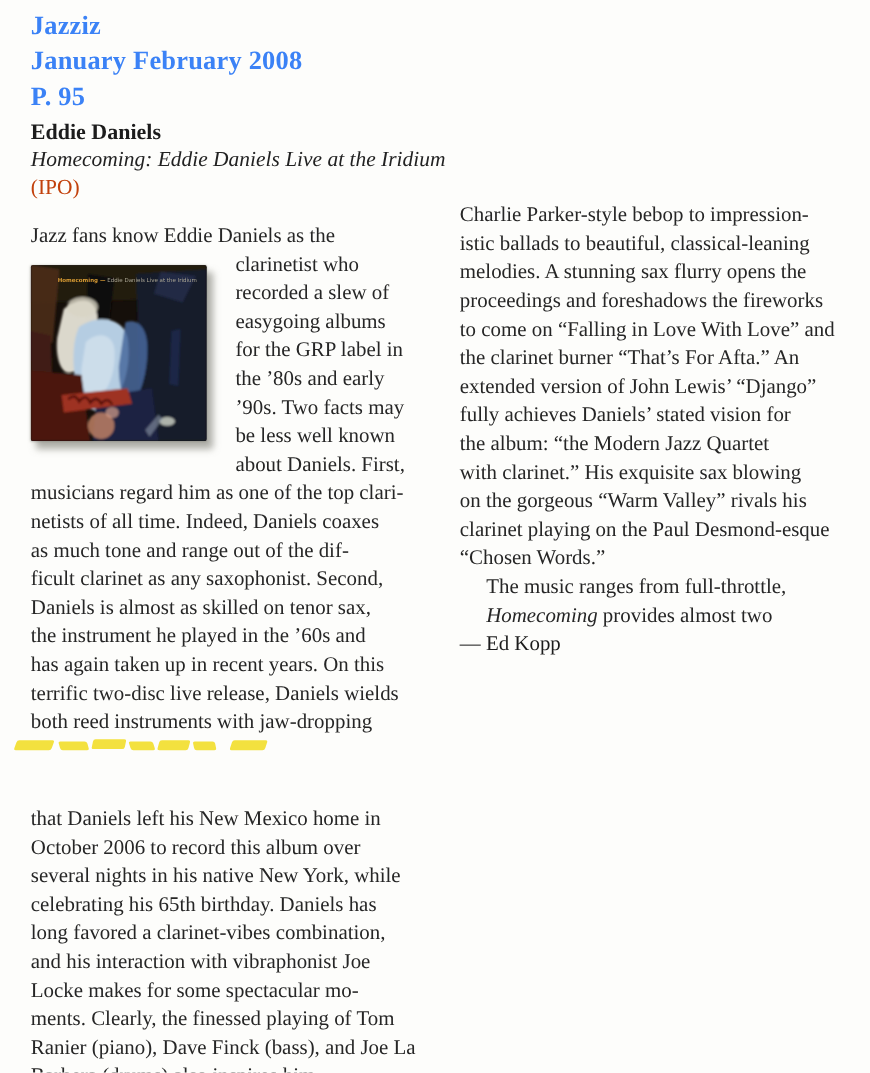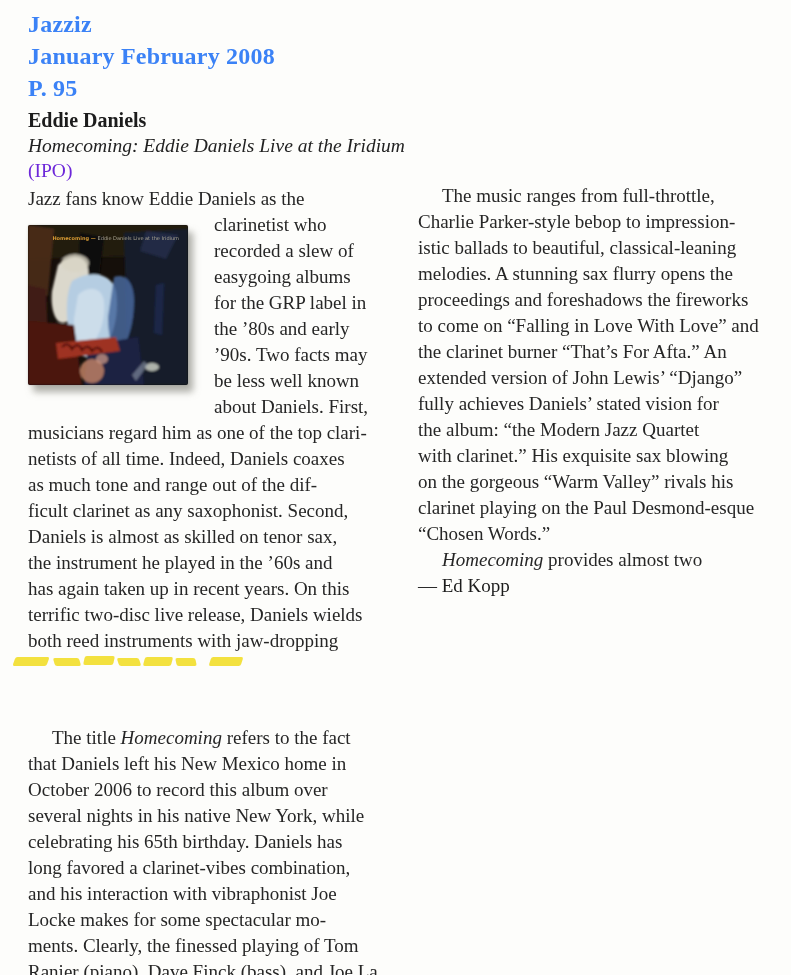--- a/index.html
+++ b/index.html
@@ -24,28 +24,28 @@
   }
   .artist {
     margin-top: 4px;
     font-size: 20px; font-weight: bold; line-height: 25px; color: #1c1c1c;
     white-space: pre;
   }
   .album-title {
     font-size: 19.5px; font-style: italic; line-height: 25px; color: #222;
     white-space: nowrap;
   }
-  .label { font-size: 19.5px; line-height: 25px; color: #6d28d9; white-space: pre; }
+  .label { font-size: 19.5px; line-height: 25px; color: #c2410c; white-space: pre; }
 
   
   .body-text {
     font-size: 19px; line-height: 26px;
     white-space: pre; color: #262626;
   }
-  .lead { margin-top: 3px; }
+  .lead { margin-top: 19px; }
   .indent { text-indent: 24px; }
   .it { font-style: italic; }
 
   
   .cover-float {
     float: left;
     width: 160px; height: 160px;
     margin: 13px 26px 29px 0;
   }
   .cover-float svg {
@@ -153,50 +153,49 @@
 terrific two-disc live release, Daniels wields
 both reed instruments with jaw-dropping</div>
     </div>
 
     <div class="hl-line">
       <span class="marks">
         <i class="m1"></i><i class="m2"></i><i class="m3"></i><i class="m4"></i><i class="m5"></i><i class="m6"></i><i class="m7"></i>
       </span>
     </div>
 
-    <div class="body-text para2 indent"><span>The title </span><span class="it">Homecoming</span><span> refers to the fact</span></div>
     <div class="body-text">that Daniels left his New Mexico home in
 October 2006 to record this album over
 several nights in his native New York, while
 celebrating his 65th birthday. Daniels has
 long favored a clarinet-vibes combination,
 and his interaction with vibraphonist Joe
 Locke makes for some spectacular mo-
 ments. Clearly, the finessed playing of Tom
 Ranier (piano), Dave Finck (bass), and Joe La
 Barbera (drums) also inspires him.</div>
 
   </div>
 
   <div class="col-right">
 
-    <div class="body-text indent">The music ranges from full-throttle,</div>
     <div class="body-text">Charlie Parker-style bebop to impression-
 istic ballads to beautiful, classical-leaning
 melodies. A stunning sax flurry opens the
 proceedings and foreshadows the fireworks
 to come on “Falling in Love With Love” and
 the clarinet burner “That’s For Afta.” An
 extended version of John Lewis’ “Django”
 fully achieves Daniels’ stated vision for
 the album: “the Modern Jazz Quartet
 with clarinet.” His exquisite sax blowing
 on the gorgeous “Warm Valley” rivals his
 clarinet playing on the Paul Desmond-esque
 “Chosen Words.”</div>
+    <div class="body-text indent">The music ranges from full-throttle,</div>
 
     <div class="body-text indent"><span class="it">Homecoming</span><span> provides almost two</span></div>
 
     <div class="byline">— Ed Kopp</div>
 
   </div>
 
 </div>
 
 </body></html>

